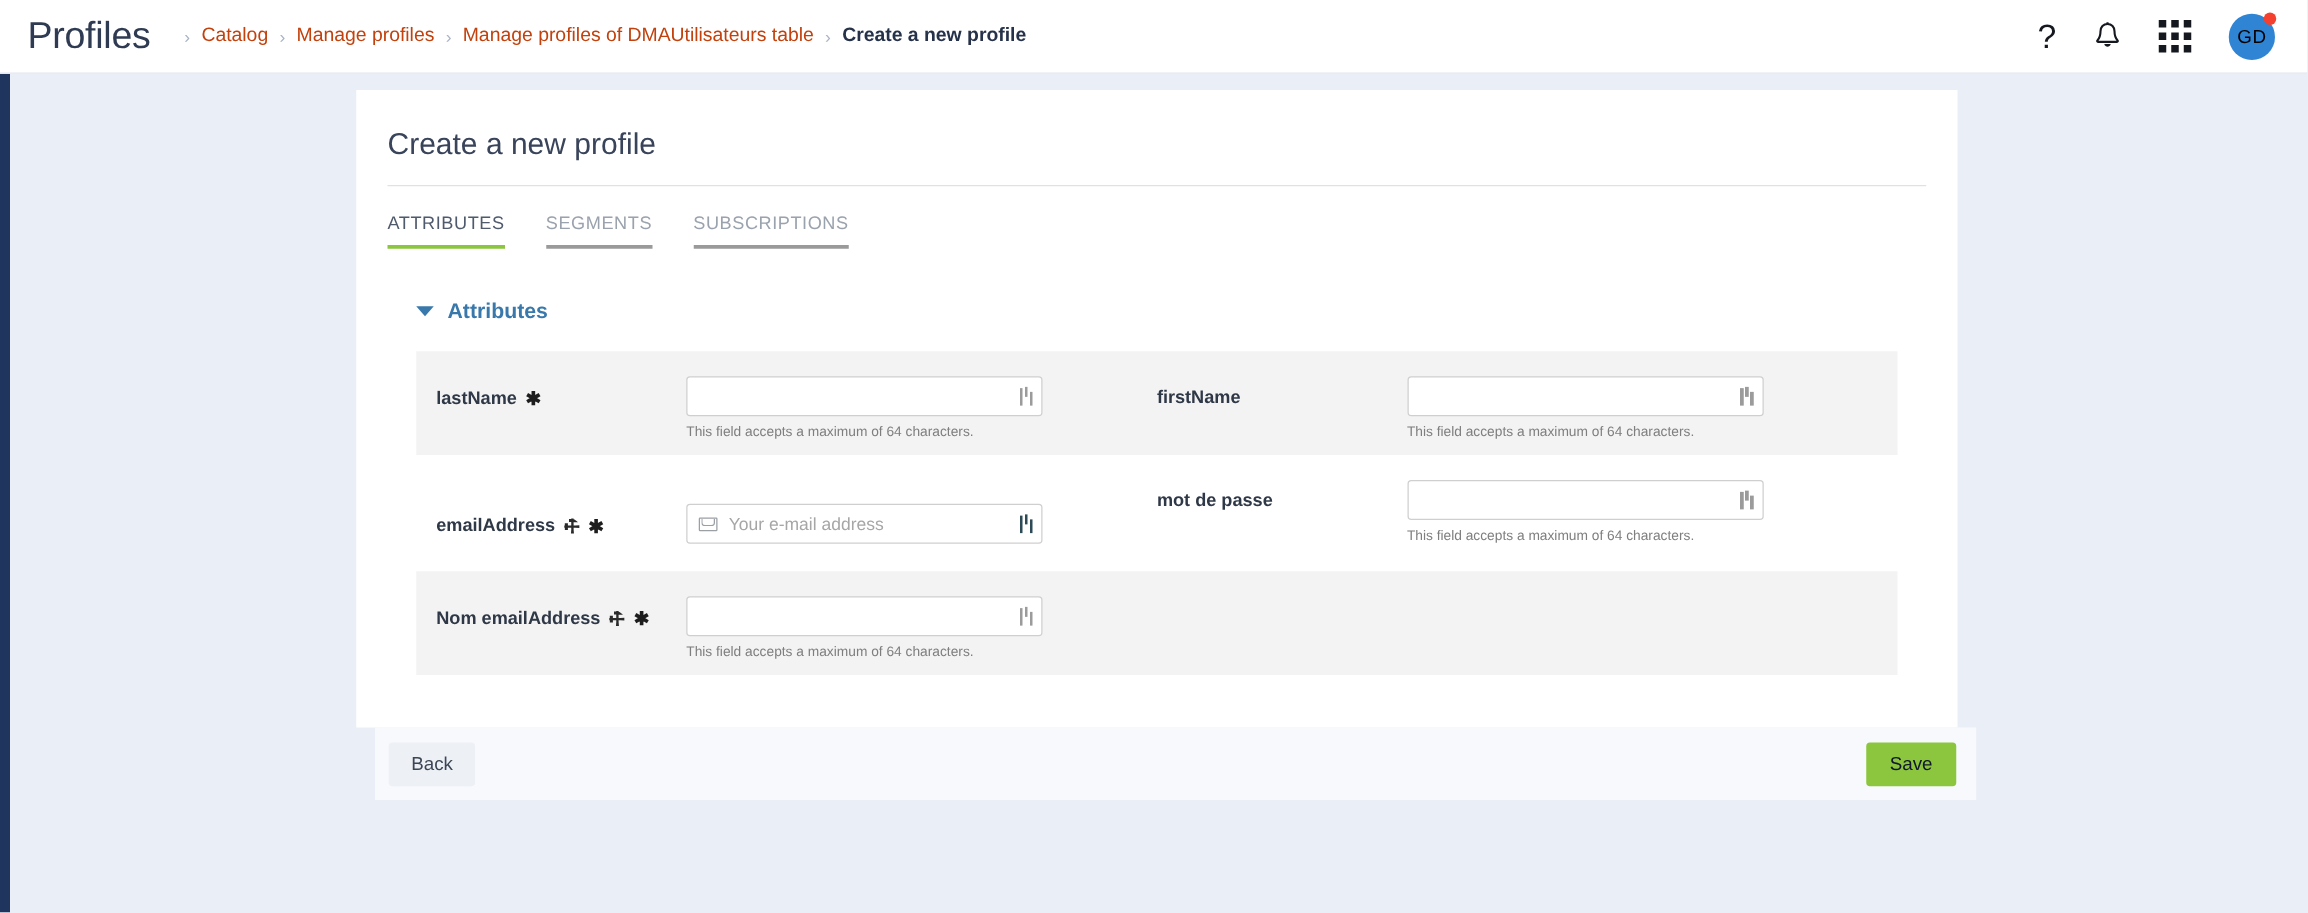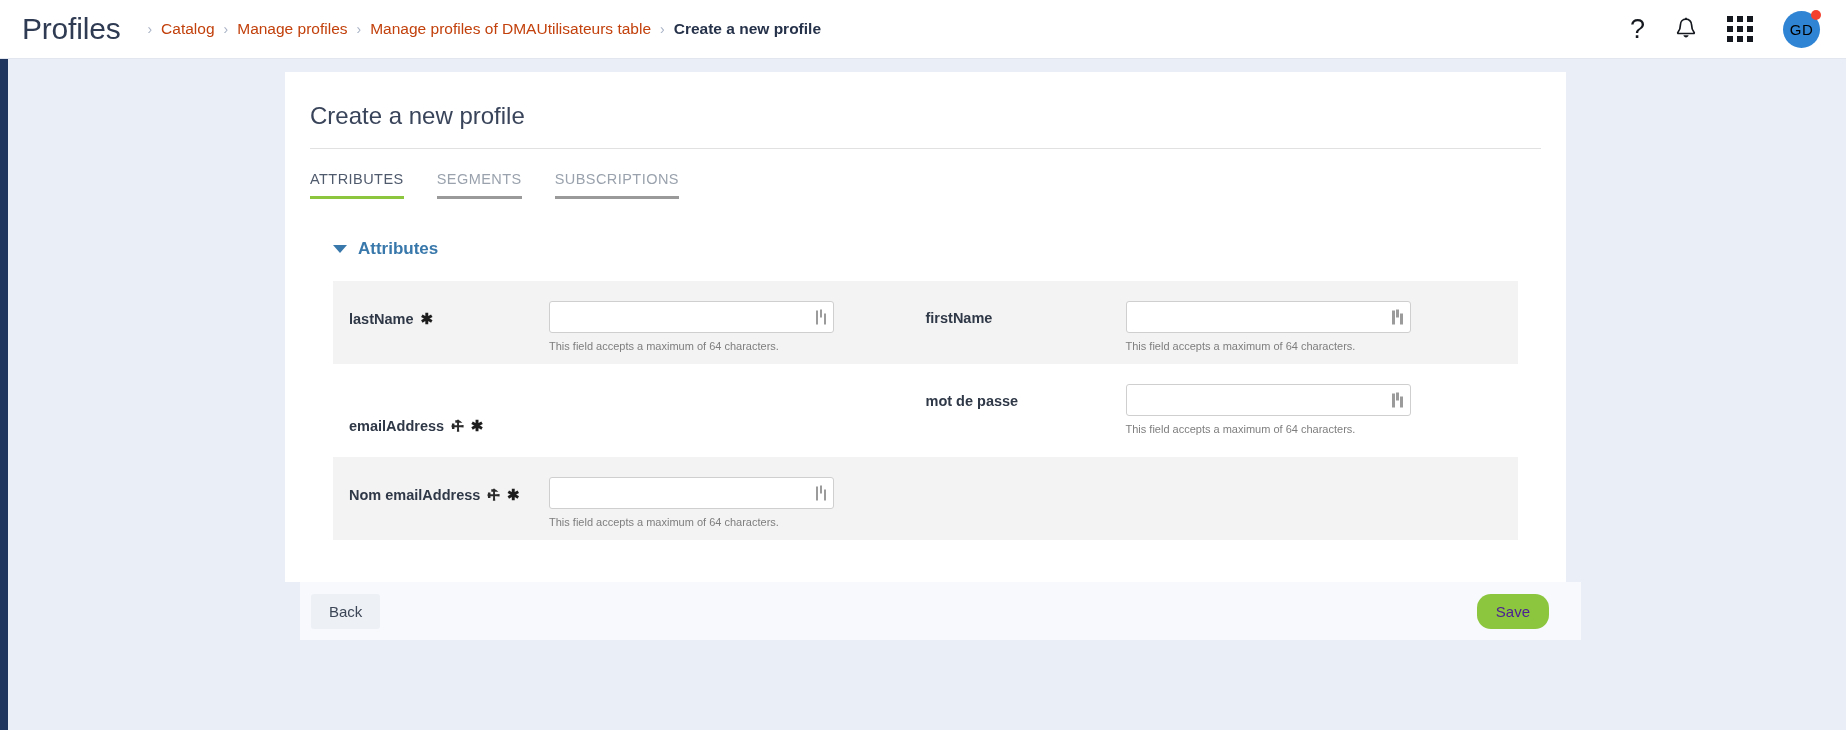--- a/index.html
+++ b/index.html
@@ -193,23 +193,23 @@
     display: flex; align-items: center;
   }
   .btn-back {
     margin-left: 11px;
     background: #edf0f5; color: #3c4656;
     border: none; border-radius: 3px;
     font-size: 15px; font-family: inherit;
     padding: 9px 18px; cursor: pointer;
   }
   .btn-save {
-    margin-left: auto; margin-right: 32px;
-    background: #8cc63e; color: #4c1d95;
-    border: none; border-radius: 14px;
+    margin-left: auto; margin-right: 16px;
+    background: #8cc63e; color: #0f172a;
+    border: none; border-radius: 3px;
     font-size: 15px; font-family: inherit;
     padding: 9px 19px; cursor: pointer;
   }
 </style>
 </head>
 <body>
 
 <div id="app">
 
   <div class="left-rail"></div>
@@ -306,20 +306,31 @@
             </div>
           </div>
         </div>
         <div class="row tall">
           <div class="field">
             <div class="flabel">
               <span>emailAddress</span>
               <span class="key-glyph">⚒</span>
               <span class="req-glyph">✱</span>
             </div>
+            <div class="fcontrol">
+              <div class="inputbox">
+                <span class="env-icon"></span>
+                <span class="ph">Your e-mail address</span>
+                <span class="perso-icon dark">
+                  <span></span>
+                  <span></span>
+                  <span></span>
+                </span>
+              </div>
+            </div>
           </div>
           <div class="field">
             <div class="flabel">
               <span>mot de passe</span>
             </div>
             <div class="fcontrol">
               <div class="inputbox">
                 <span class="ph"></span>
                 <span class="perso-icon">
                   <span></span>

